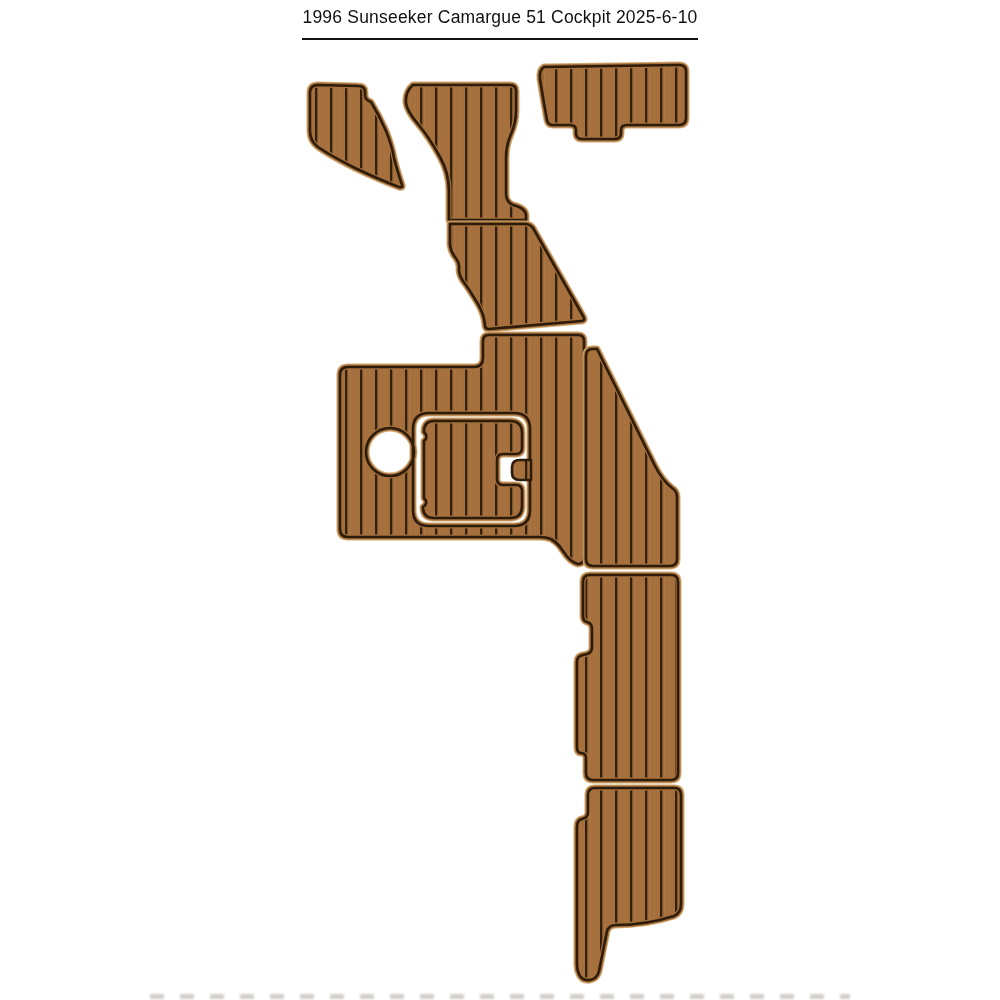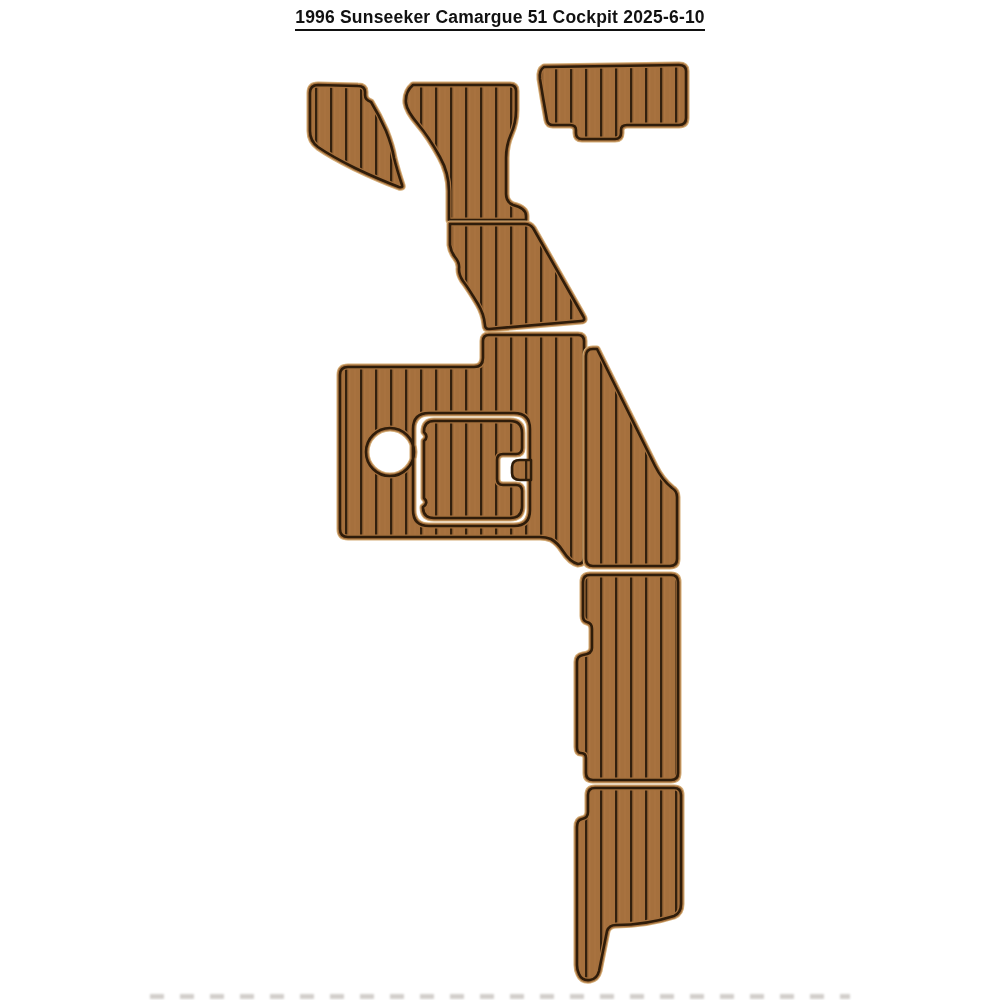--- a/index.html
+++ b/index.html
@@ -10,22 +10,22 @@
   body{
     width:1000px;height:1000px;background:var(--bg);
     font-family:"Liberation Sans","DejaVu Sans",sans-serif;
     position:relative;overflow:hidden;
   }
   .title-wrap{
     position:absolute;top:7px;left:0;width:1000px;text-align:center;
   }
   .title-text{
     display:inline-block;color:var(--title-color);
-    font-size:17.5px;font-weight:bold;letter-spacing:0.2px;
-    border-bottom:2px solid var(--title-color);padding-bottom:1px;
+    font-size:17.5px;font-weight:normal;letter-spacing:0.2px;
+    border-bottom:2px solid var(--title-color);padding-bottom:10px;
   }
   svg{position:absolute;left:0;top:0;}
   .plank-base{fill:var(--field);}
   .plank-groove{fill:var(--plank-line);}
   .plank-hi{fill:var(--grain-light);}
   .plank-shadow{fill:#7d5128;}
   .lay-halo{fill:none;stroke:var(--halo);stroke-width:7;stroke-linejoin:round;stroke-linecap:round;}
   .lay-fill{fill:url(#planks);stroke:none;fill-rule:evenodd;}
   .lay-margin{fill:none;stroke:var(--field);stroke-width:5;stroke-linejoin:round;stroke-linecap:round;}
   .lay-border{fill:none;stroke:var(--border-dark);stroke-width:2.6;stroke-linejoin:round;stroke-linecap:round;}

